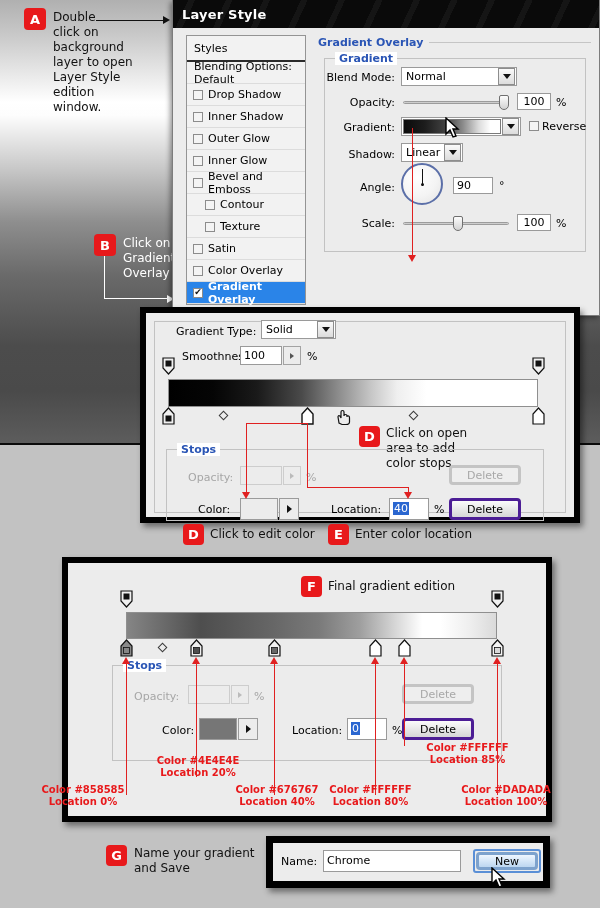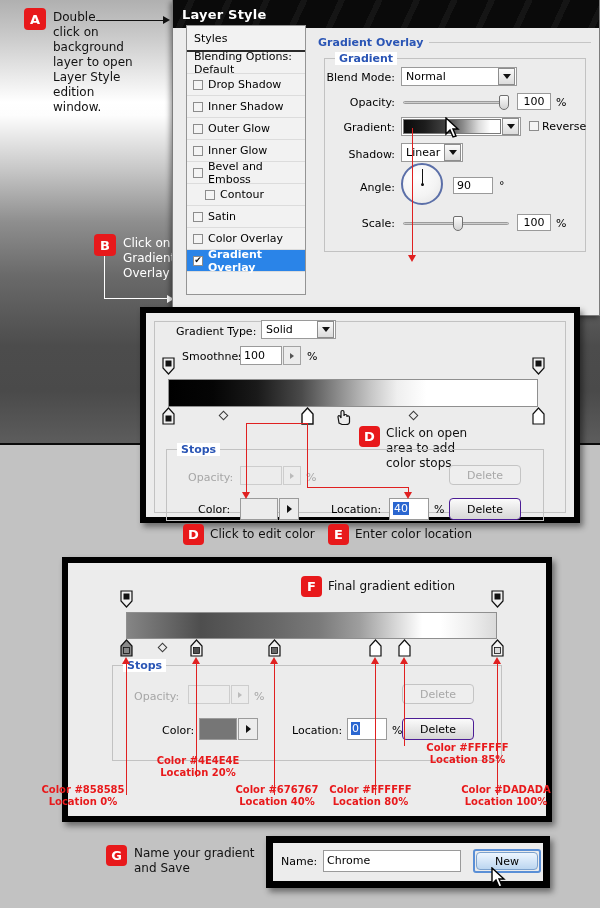--- a/index.html
+++ b/index.html
@@ -61,21 +61,21 @@
 
   .grp {
     border:1px solid #c2c2c2; position:absolute;
   }
   .grp-title {
     position:absolute; top:-7px; left:10px; background:#ffffff;
     padding:0 4px; color:#2a55b5; font-size:11px; font-weight:bold;
   }
 
   .btn {
-    border:1px solid #4c1d95; background:linear-gradient(#fbfbfb,#d6d6d6);
+    border:3px solid #4c1d95; background:linear-gradient(#fbfbfb,#d6d6d6);
     font-size:11px; height:20px; display:flex; align-items:center; justify-content:center;
     color:#000; border-radius:4px;
   }
   .btn.dis { color:#a8a8a8; border-color:#c4c4c4; background:#eeeeee; }
 
   .ckbox {
     width:10px;height:10px;border:1px solid #8c8c8c;background:#f4f4f4;
     display:inline-flex;align-items:center;justify-content:center;flex:none;
   }
   .ckbox.on { background:#fff; }
@@ -107,21 +107,21 @@
     background:#ececec; border:1px solid #7d7d7d; border-top:none;
     box-shadow: -2px 2px 5px rgba(0,0,0,.4);
   }
   #ls-titlebar {
     height:28px; background:#0a0a0a;
     background-image:repeating-linear-gradient(115deg, #0a0a0a 0 14px, #151515 14px 20px, #0a0a0a 20px 34px);
     color:#fff; font-size:13px; font-weight:bold; display:flex; align-items:center; padding-left:9px;
     letter-spacing:.2px;
   }
   #styles-pane {
-    position:absolute; left:13px; top:25px; width:120px; height:270px;
+    position:absolute; left:13px; top:35px; width:120px; height:270px;
     background:#f2f2f2; border:1px solid #949494;
   }
   .sp-head {
     height:26px; display:flex; align-items:center; padding-left:7px;
     border-bottom:2px solid #2b2b2b; background:#f2f2f2; font-size:11px;
   }
   .sp-row {
     height:22px; display:flex; align-items:center; gap:5px; padding-left:6px;
     border-bottom:1px solid #dcdcdc; font-size:11px; background:#f2f2f2;
   }
@@ -215,20 +215,24 @@
           <span class="ckbox"></span>
           <span>Inner Glow</span>
         </div>
         <div class="sp-row">
           <span class="ckbox"></span>
           <span>Bevel and Emboss</span>
         </div>
         <div class="sp-row indent">
           <span class="ckbox"></span>
           <span>Contour</span>
+        </div>
+        <div class="sp-row indent">
+          <span class="ckbox"></span>
+          <span>Texture</span>
         </div>
         <div class="sp-row">
           <span class="ckbox"></span>
           <span>Satin</span>
         </div>
         <div class="sp-row">
           <span class="ckbox"></span>
           <span>Color Overlay</span>
         </div>
         <div class="sp-row sel">

